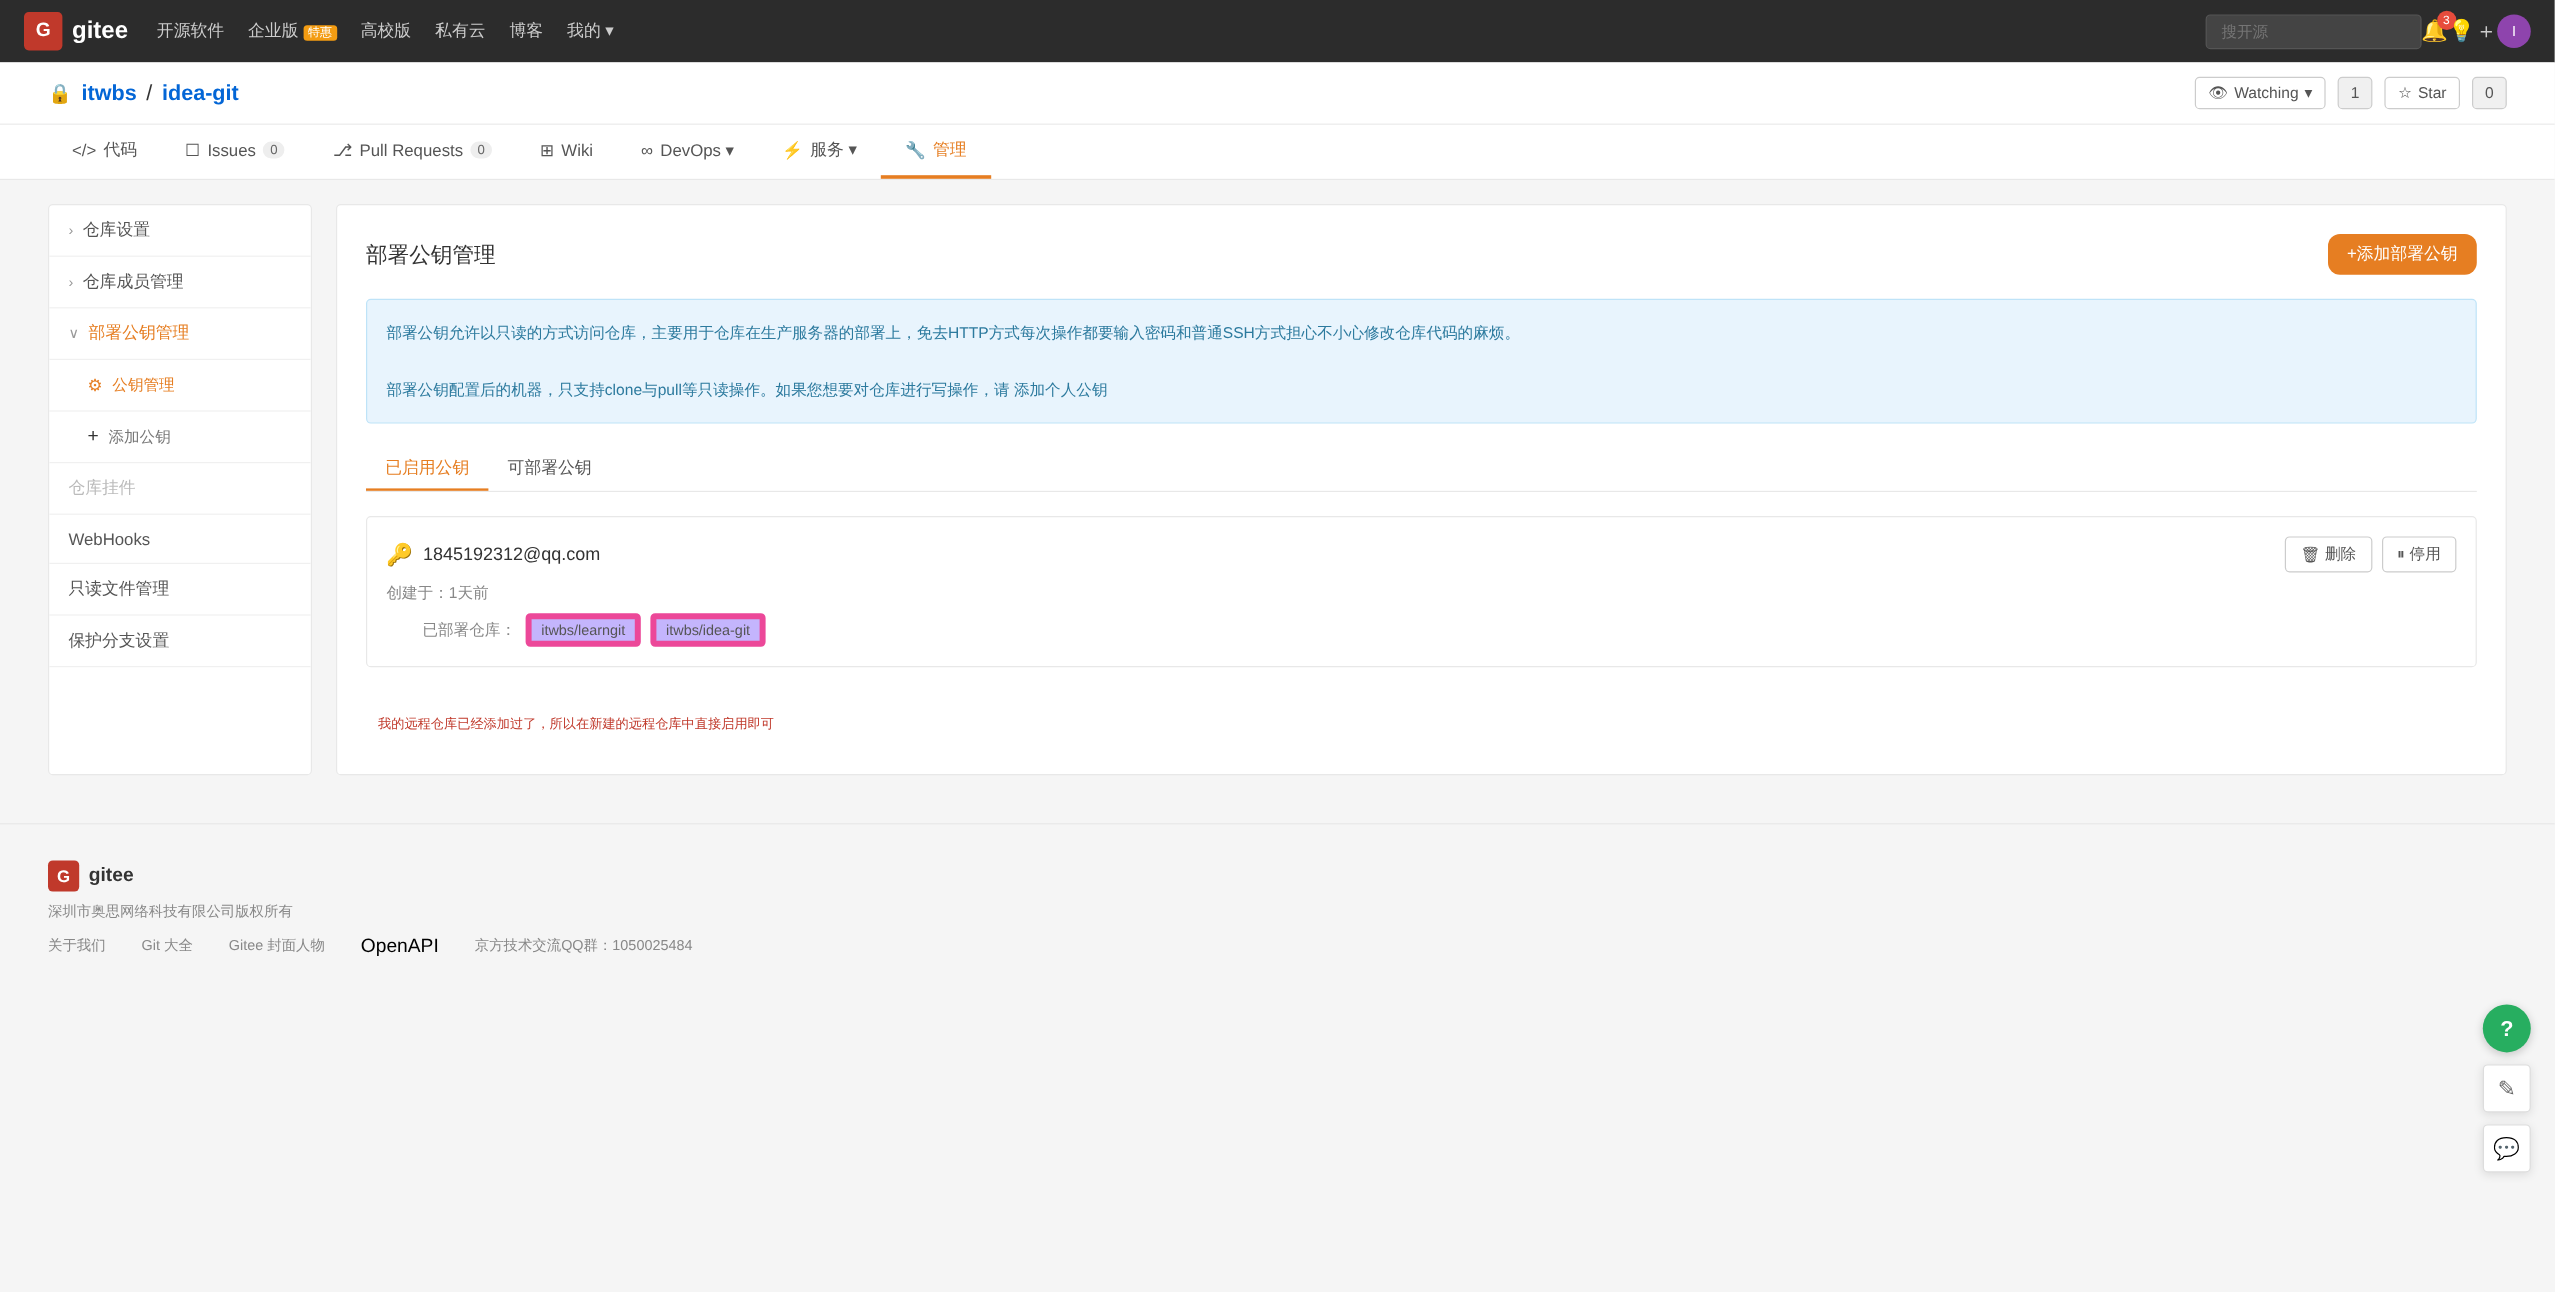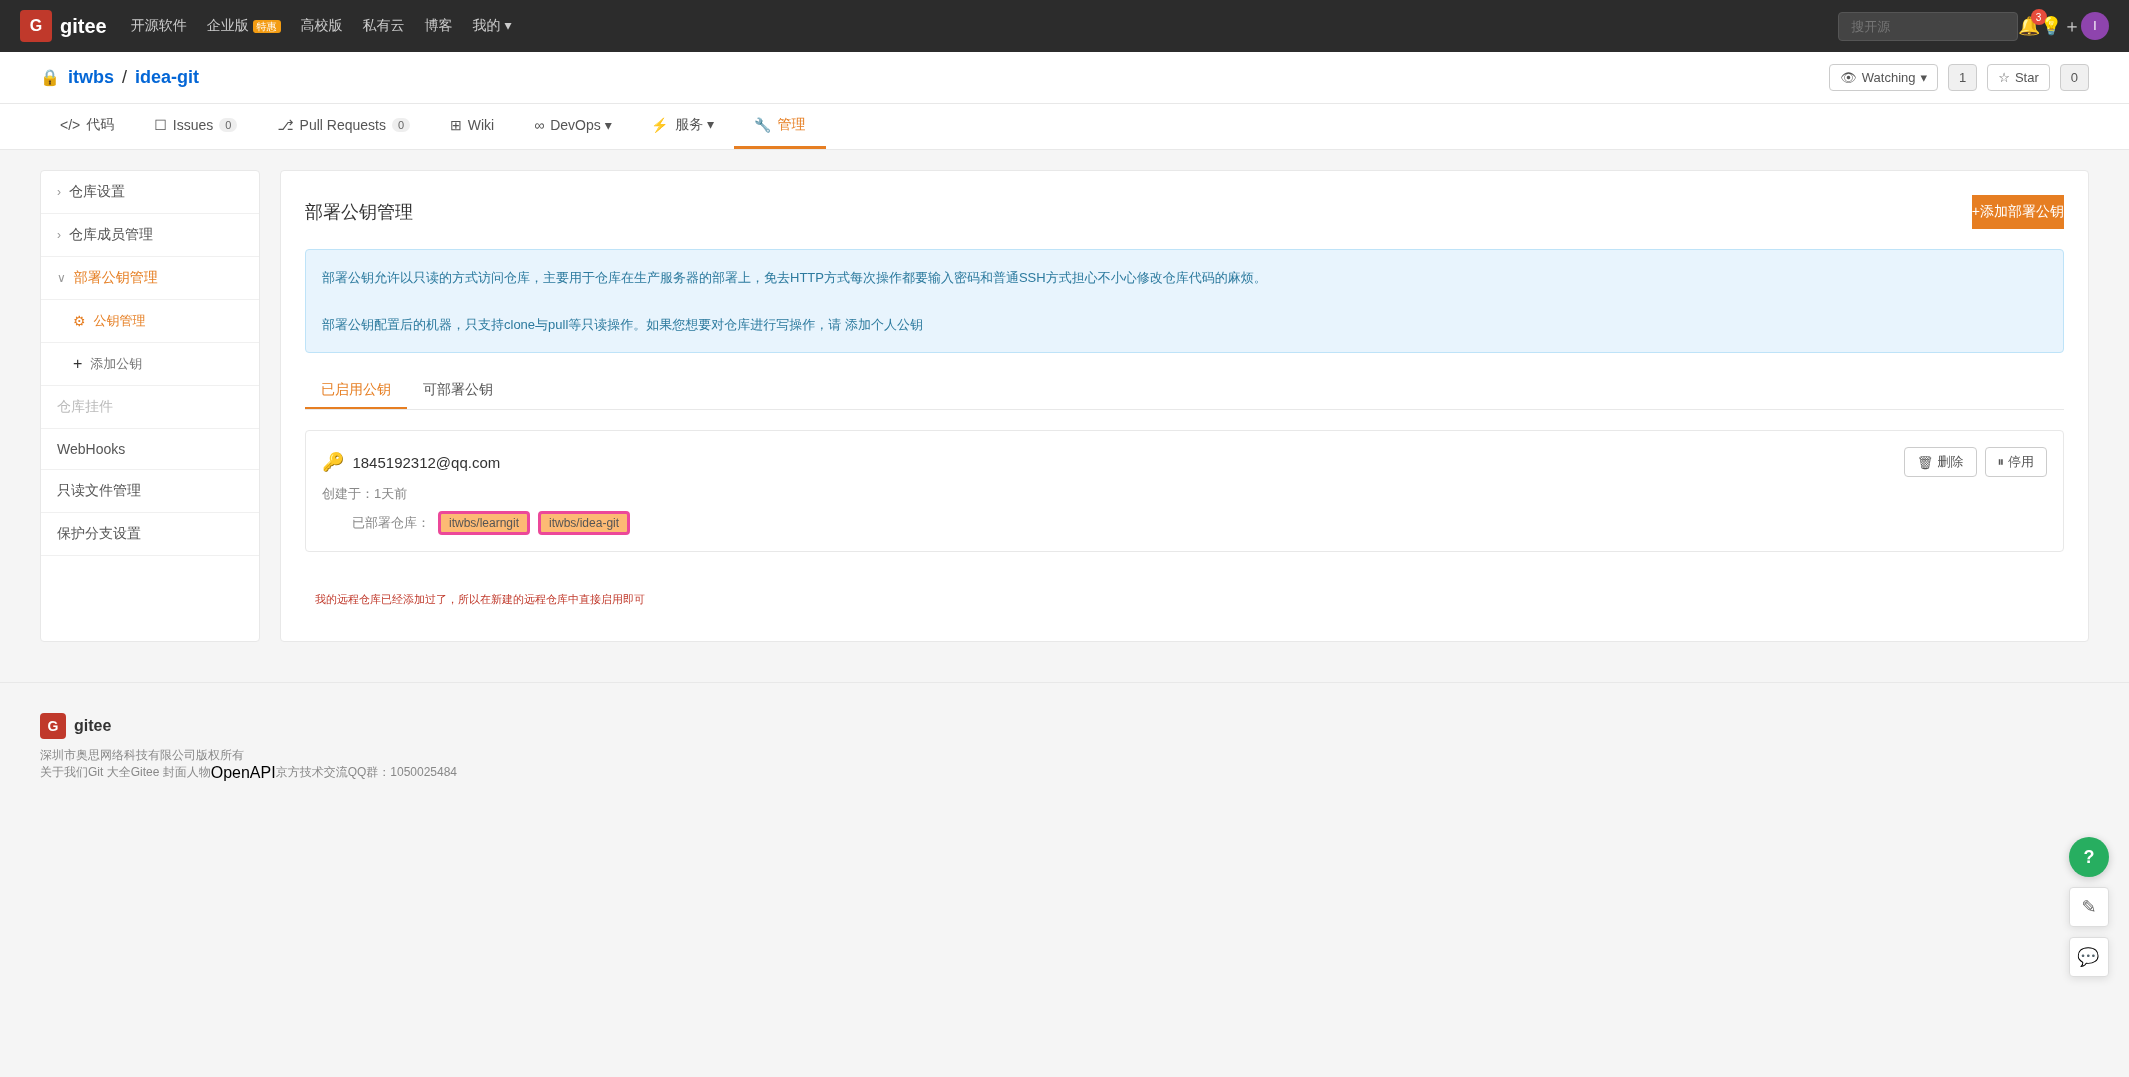--- a/index.html
+++ b/index.html
@@ -257,22 +257,22 @@
     }
     .panel-title {
       font-size: 18px;
       color: #333;
       font-weight: normal;
     }
     .btn-add-key {
       background: #e67e22;
       color: white;
       border: none;
-      border-radius: 0;
-      padding: 8px 0;
+      border-radius: 10px;
+      padding: 8px 16px;
       font-size: 14px;
       cursor: pointer;
     }
     .info-box {
       background: #e8f4fd;
       border: 1px solid #bee3f8;
       border-radius: 4px;
       padding: 16px;
       margin-bottom: 20px;
       color: #2c7a9e;
@@ -355,22 +355,22 @@
       margin-bottom: 8px;
     }
     .key-repos {
       display: flex;
       align-items: center;
       gap: 8px;
       flex-wrap: wrap;
     }
     .key-repo-label { font-size: 13px; color: #888; margin-left: 30px; }
     .key-repo-tag {
-      background: #fdba74;
-      border: 3px solid #ec4899;
+      background: #c4b5fd;
+      border: 5px solid #ec4899;
       border-radius: 4px;
       padding: 2px 8px;
       font-size: 12px;
       color: #555;
     }
 
     
     .annotation-text {
       color: #c0392b;
       font-size: 15px;
@@ -620,21 +620,21 @@
     <div class="annotation-text" style="color:#c0392b; font-size:11px;">我的远程仓库已经添加过了，所以在新建的远程仓库中直接启用即可</div>
   </div>
 </div>
 
 <div class="footer">
   <div class="footer-logo">
     <div class="footer-logo-icon">G</div>
     <span class="footer-logo-text">gitee</span>
   </div>
   <div class="footer-desc">深圳市奥思网络科技有限公司版权所有</div>
-  <div style="display:flex; flex-wrap:wrap;">
+  <div style="margin-top:12px; display:flex; gap:30px; flex-wrap:wrap;">
     <a style="color:#888; font-size:12px; text-decoration:none;">关于我们</a>
     <a style="color:#888; font-size:12px; text-decoration:none;">Git 大全</a>
     <a style="color:#888; font-size:12px; text-decoration:none;">Gitee 封面人物</a>
     <a style="color:#000000; font-size:16px; text-decoration:none;">OpenAPI</a>
     <a style="color:#888; font-size:12px; text-decoration:none;">京方技术交流QQ群：1050025484</a>
   </div>
 </div>
 
 <div class="float-help">?</div>
 <div class="float-edit">✎</div>

